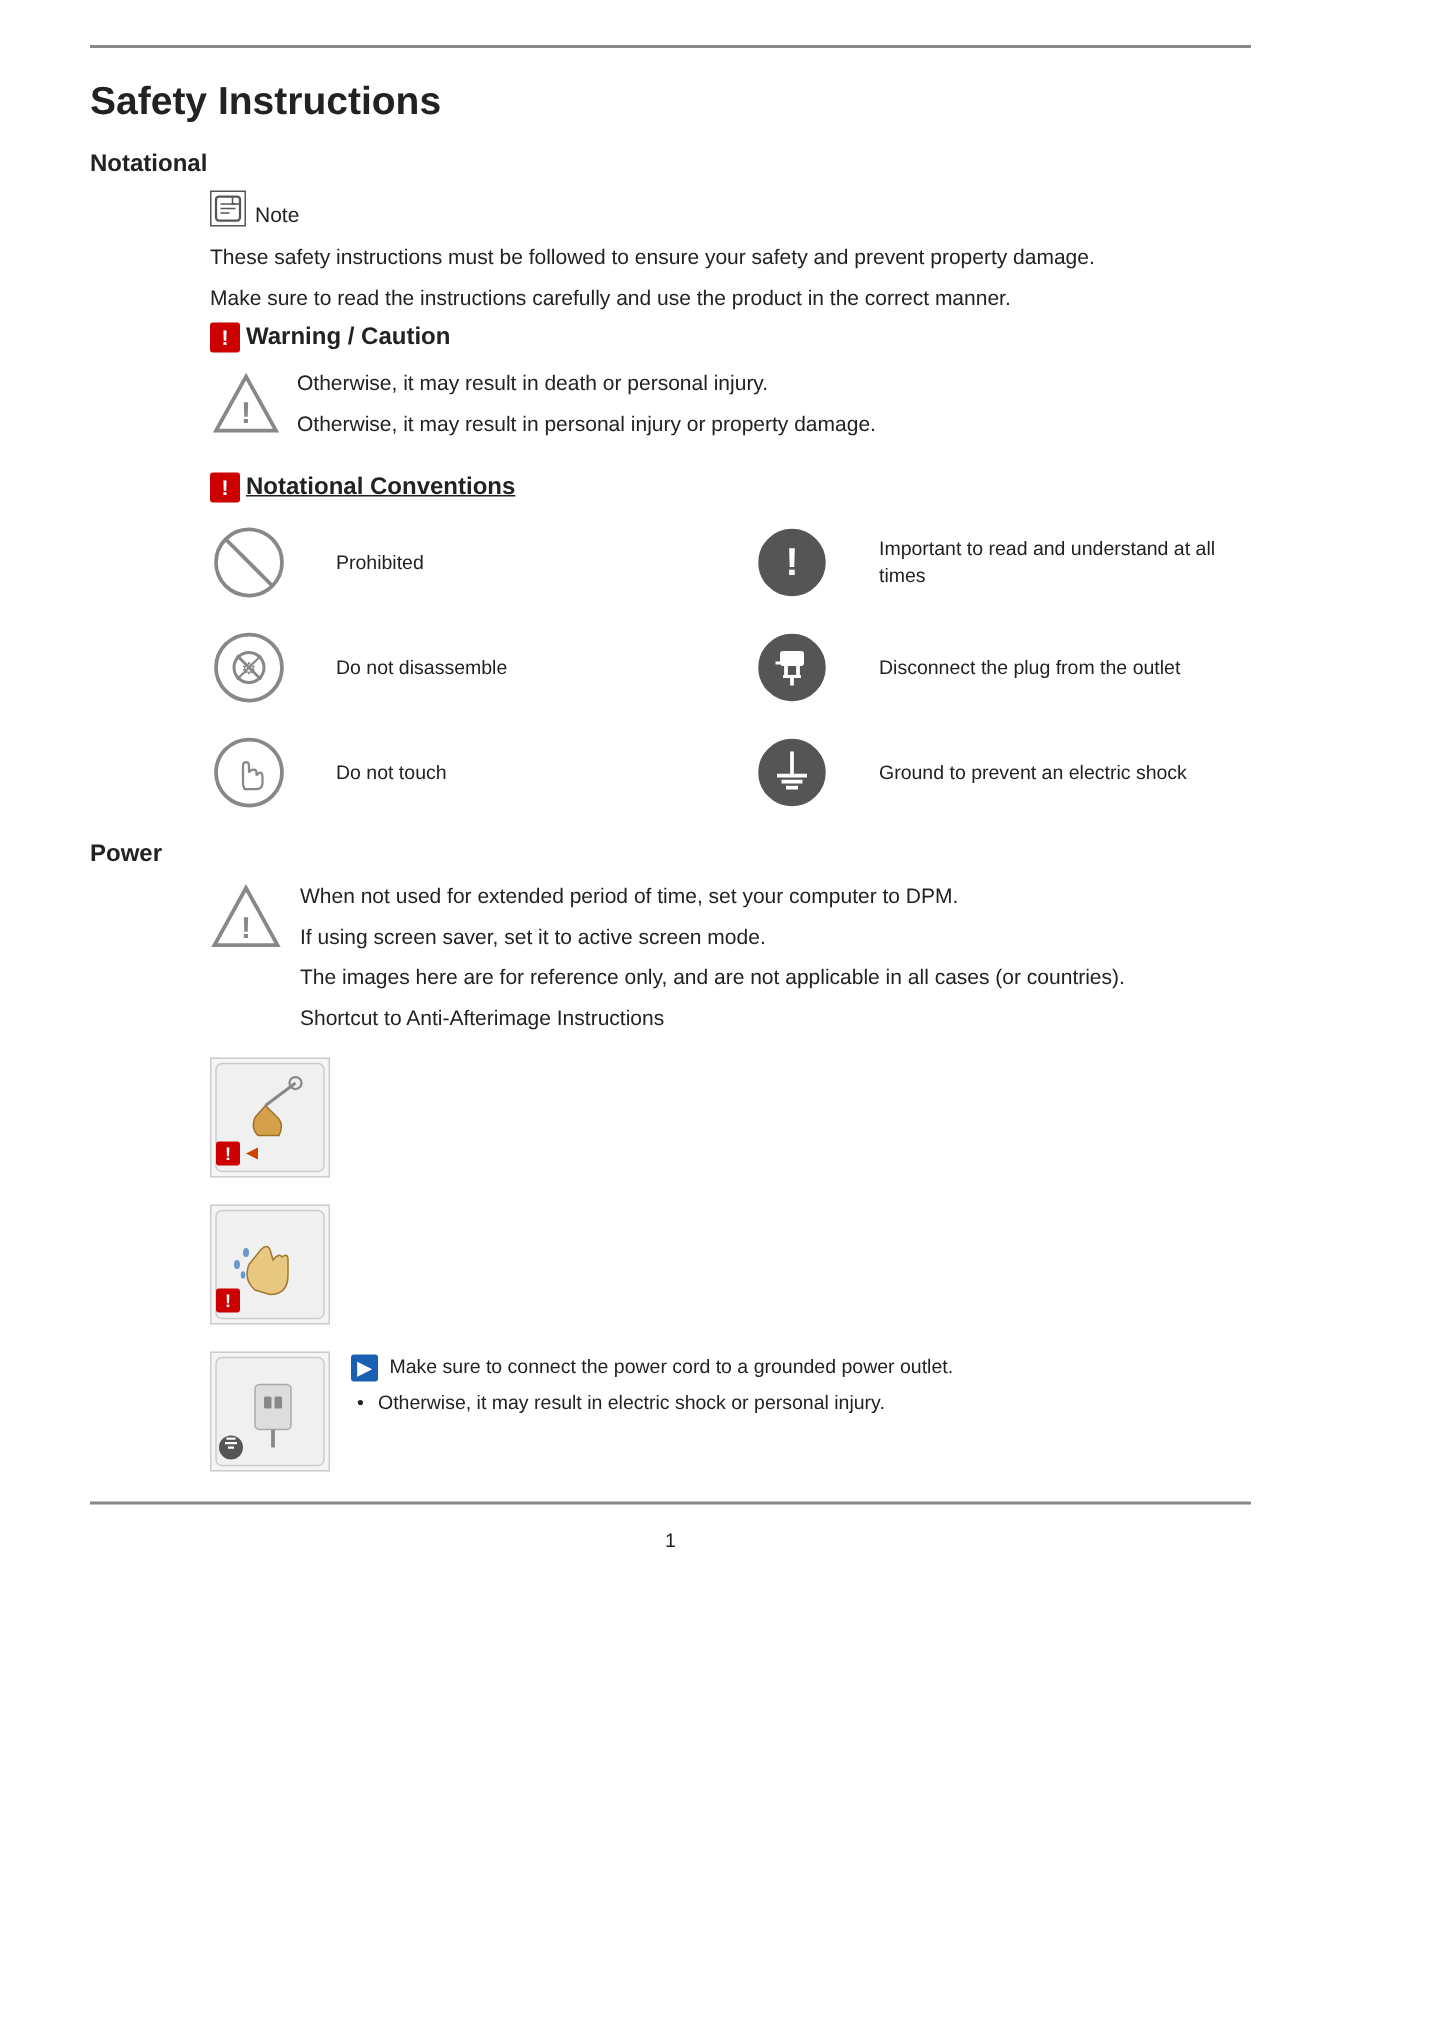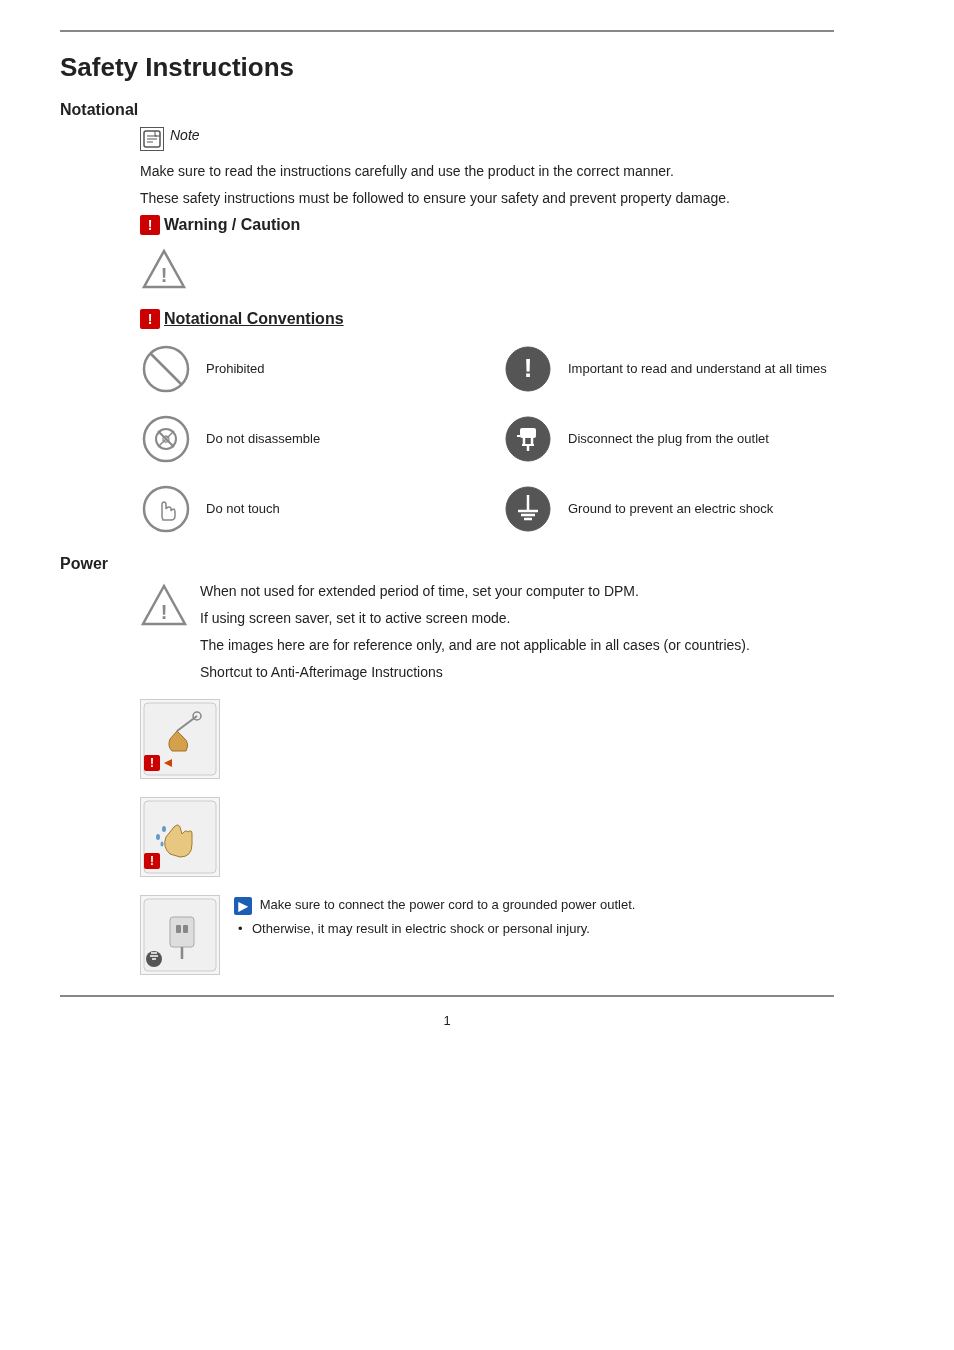--- a/index.html
+++ b/index.html
@@ -30,24 +30,23 @@
       font-weight: bold;
       margin-bottom: 18px;
     }
     .section-title {
       font-size: 16px;
       font-weight: bold;
       margin-bottom: 8px;
     }
     .note-row {
       display: flex;
-      align-items: flex-start;
+      align-items: flex-end;
       gap: 6px;
       margin-bottom: 10px;
-      font-style: italic;
     }
     .note-icon {
       width: 24px;
       height: 24px;
       border: 1.5px solid #555;
       display: flex;
       align-items: center;
       justify-content: center;
       font-size: 11px;
       color: #555;
@@ -98,22 +97,21 @@
     .conventions-grid {
       display: grid;
       grid-template-columns: 1fr 1fr;
       gap: 18px 30px;
       margin-top: 14px;
       margin-bottom: 20px;
     }
     .convention-item {
       display: flex;
       align-items: center;
-      gap: 14px;
-      text-align: right;
+      gap: 32px;
     }
     .conv-icon {
       width: 52px;
       height: 52px;
       flex-shrink: 0;
     }
     .conv-text {
       font-size: 13px;
       line-height: 1.4;
     }
@@ -199,33 +197,37 @@
           <line x1="5" y1="7" x2="15" y2="7" stroke="#555" stroke-width="1"></line>
           <line x1="5" y1="10" x2="15" y2="10" stroke="#555" stroke-width="1"></line>
           <line x1="5" y1="13" x2="11" y2="13" stroke="#555" stroke-width="1"></line>
           <path d="M13 2 L13 7 L18 7" fill="none" stroke="#555" stroke-width="1"></path>
         </svg>
       </div>
       <span class="note-label">Note</span>
     </div>
 
     <div class="indent">
+      <p class="body-text">These safety instructions must be followed to ensure your safety and prevent property damage.</p>
       <p class="body-text">Make sure to read the instructions carefully and use the product in the correct manner.</p>
-      <p class="body-text">These safety instructions must be followed to ensure your safety and prevent property damage.</p>
 
       <div class="warning-title-row">
         <span class="warning-badge">!</span>
         <span class="section-title" style="margin-bottom:0;">Warning / Caution</span>
       </div>
 
       <div class="warning-row">
         <svg class="triangle-icon" viewBox="0 0 48 48">
           <polygon points="24,6 44,42 4,42" fill="none" stroke="#888" stroke-width="2.5"></polygon>
           <text x="24" y="37" text-anchor="middle" font-size="20" font-weight="bold" fill="#888">!</text>
         </svg>
+        <div>
+          <p class="body-text">Otherwise, it may result in death or personal injury.</p>
+          <p class="body-text">Otherwise, it may result in personal injury or property damage.</p>
+        </div>
       </div>
     </div>
   </div>
 
   <div class="indent section-gap">
     <div class="warning-title-row">
       <span class="warning-badge">!</span>
       <span class="section-title" style="margin-bottom:0;text-decoration:underline;">Notational Conventions</span>
     </div>
 

